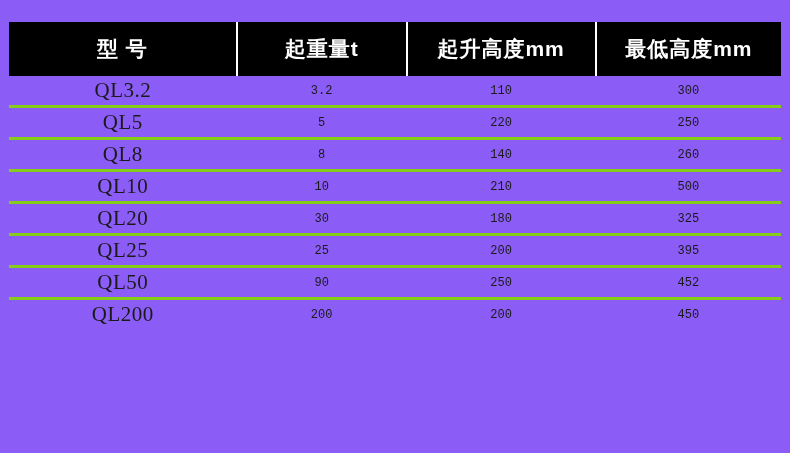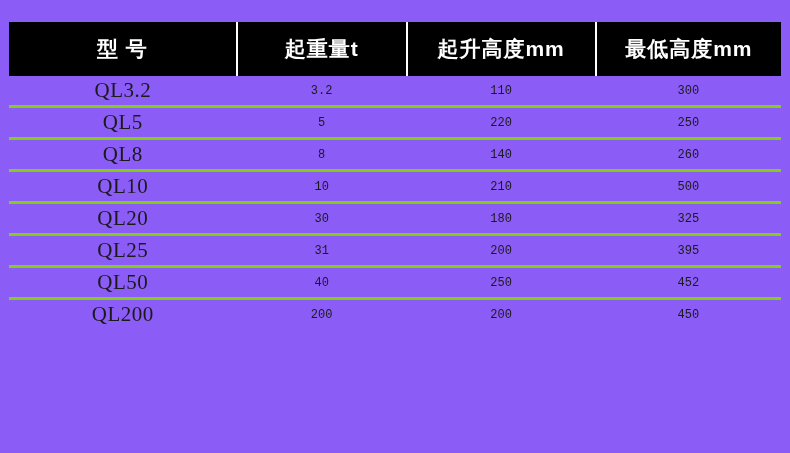--- a/index.html
+++ b/index.html
@@ -116,27 +116,27 @@
         <td class="value-cell">500</td>
       </tr>
       <tr>
         <td class="model-cell">QL20</td>
         <td class="value-cell">30</td>
         <td class="value-cell">180</td>
         <td class="value-cell">325</td>
       </tr>
       <tr>
         <td class="model-cell">QL25</td>
-        <td class="value-cell">31</td>
+        <td class="value-cell">25</td>
         <td class="value-cell">200</td>
         <td class="value-cell">395</td>
       </tr>
       <tr>
         <td class="model-cell">QL50</td>
-        <td class="value-cell">40</td>
+        <td class="value-cell">90</td>
         <td class="value-cell">250</td>
         <td class="value-cell">452</td>
       </tr>
       <tr>
         <td class="model-cell">QL200</td>
         <td class="value-cell">200</td>
         <td class="value-cell">200</td>
         <td class="value-cell">450</td>
       </tr>
     </tbody>

